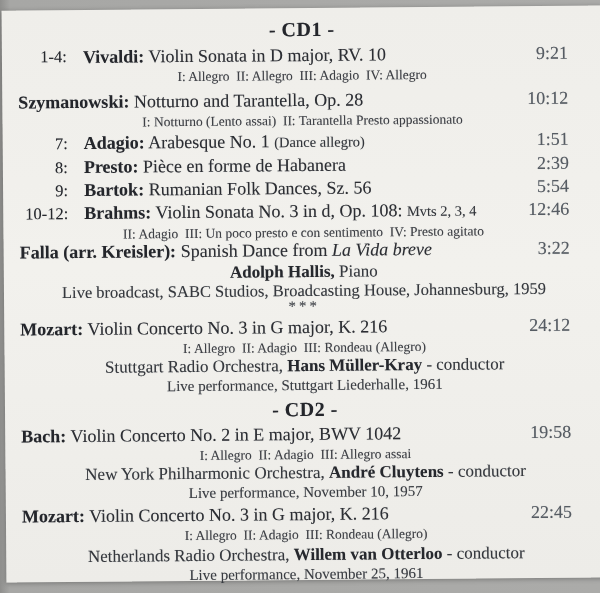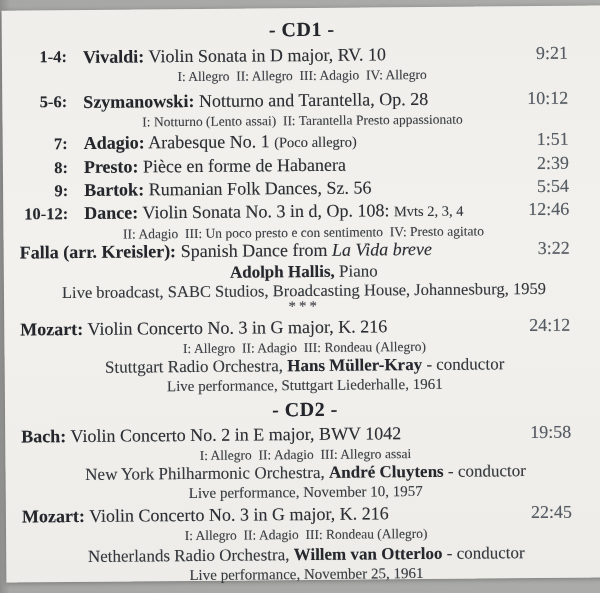--- a/index.html
+++ b/index.html
@@ -17,21 +17,21 @@
     color:#2c2e33;
     text-shadow:0 0 .7px rgba(90,95,105,.45);
   }
   .cd-header{
     font-weight:bold;font-size:20px;line-height:24px;margin-top:3px;
     text-align:center;letter-spacing:.5px;color:#24262b;white-space:pre;
   }
   .cd-header.second{margin-top:3px;}
   .row{display:flex;line-height:23px;font-size:18px;white-space:nowrap;}
   .row.tall{line-height:24px;}
-  .num{width:65px;text-align:right;font-weight:bold;font-size:16.5px;color:#26282d;flex:none;}
+  .num{width:65px;text-align:right;font-weight:normal;font-size:16.5px;color:#26282d;flex:none;}
   .work{flex:1;margin-left:16px;color:#2c2e33;}
   .comp{font-weight:bold;color:#24262b;}
   .note{font-size:14.5px;color:#33363b;}
   .ital{font-style:italic;margin-top:28px;}
   .time{flex:none;width:100px;text-align:right;padding-right:34px;
         box-sizing:border-box;color:#565c63;font-size:18px;}
   .mov{line-height:17px;font-size:13.5px;text-align:center;color:#3f4146;white-space:pre;}
   .credit{line-height:20px;font-size:17px;text-align:center;color:#35383d;white-space:pre;}
   .credit b{color:#26282d;}
   .credit-sm{line-height:18px;font-size:15px;text-align:center;color:#3a3d42;white-space:pre;}
@@ -47,47 +47,46 @@
   <div class="cd-header">- CD1 -</div>
 
   <div class="row tall mt2">
     <span class="num">1-4:</span>
     <span class="work"><b class="comp">Vivaldi:</b> <span>Violin Sonata in D major, RV. 10</span></span>
     <span class="time">9:21</span>
   </div>
   <div class="mov">I: Allegro  II: Allegro  III: Adagio  IV: Allegro</div>
 
   <div class="row tall mt4">
-    <span class="num">5-6:</span>
     <span class="work"><b class="comp">Szymanowski:</b> <span>Notturno and Tarantella, Op. 28</span></span>
     <span class="time">10:12</span>
   </div>
   <div class="mov">I: Notturno (Lento assai)  II: Tarantella Presto appassionato</div>
 
   <div class="row mt1">
     <span class="num">7:</span>
-    <span class="work"><b class="comp">Adagio:</b> <span>Arabesque No. 1</span> <span class="note">(Poco allegro)</span></span>
+    <span class="work"><b class="comp">Adagio:</b> <span>Arabesque No. 1</span> <span class="note">(Dance allegro)</span></span>
     <span class="time">1:51</span>
   </div>
 
   <div class="row">
     <span class="num">8:</span>
     <span class="work"><b class="comp">Presto:</b> <span>Pièce en forme de Habanera</span></span>
     <span class="time">2:39</span>
   </div>
 
   <div class="row">
     <span class="num">9:</span>
     <span class="work"><b class="comp">Bartok:</b> <span>Rumanian Folk Dances, Sz. 56</span></span>
     <span class="time">5:54</span>
   </div>
 
   <div class="row">
     <span class="num">10-12:</span>
-    <span class="work"><b class="comp">Dance:</b> <span>Violin Sonata No. 3 in d, Op. 108:</span> <span class="note">Mvts 2, 3, 4</span></span>
+    <span class="work"><b class="comp">Brahms:</b> <span>Violin Sonata No. 3 in d, Op. 108:</span> <span class="note">Mvts 2, 3, 4</span></span>
     <span class="time">12:46</span>
   </div>
   <div class="mov">II: Adagio  III: Un poco presto e con sentimento  IV: Presto agitato</div>
 
   <div class="row mtm2">
     <span class="work"><b class="comp">Falla (arr. Kreisler):</b> <span>Spanish Dance from</span> <span class="ital">La Vida breve</span></span>
     <span class="time">3:22</span>
   </div>
 
   <div class="credit"><b>Adolph Hallis,</b> <span>Piano</span></div>

